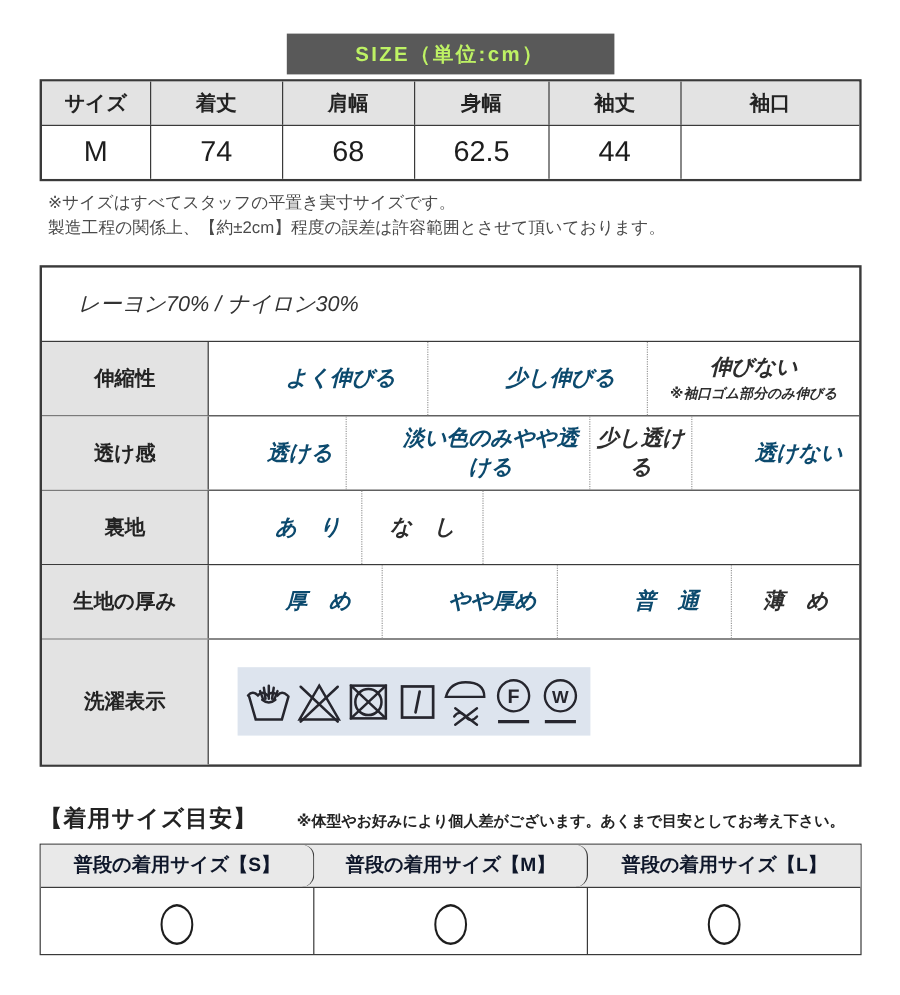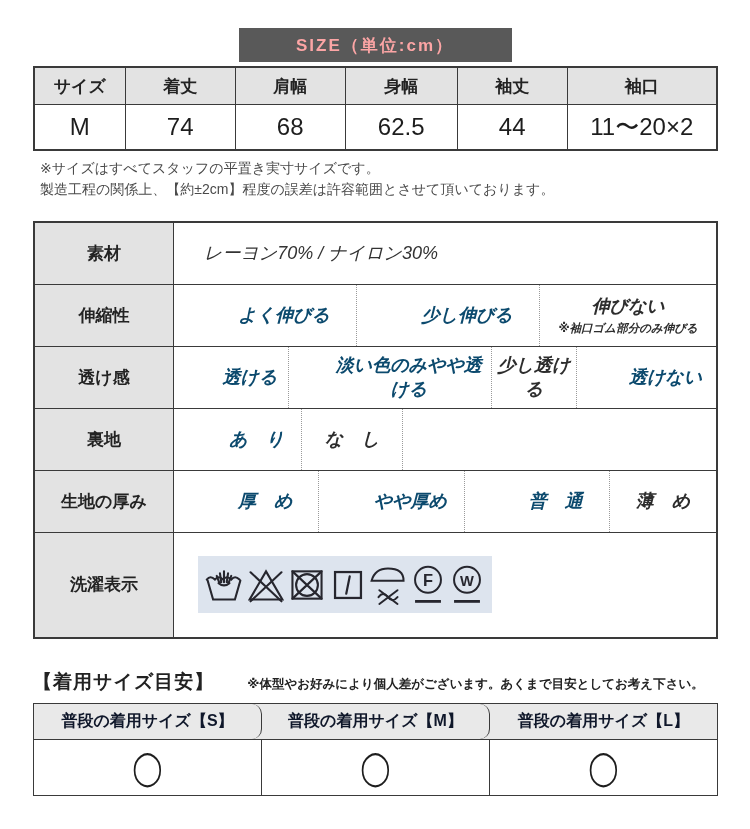--- a/index.html
+++ b/index.html
@@ -1,20 +1,20 @@
 <!DOCTYPE html>
 <html><head>
 <meta charset="utf-8">
 <style>
   * { margin:0; padding:0; box-sizing:border-box; }
   html,body { width:750px; background:#ffffff; font-family:"Liberation Sans","DejaVu Sans",sans-serif; }
   body { height:829px; overflow:hidden; }
 
   
-  .size-bar { width:273px; height:34px; margin:28px auto 0; background:#595959; color:#fca5a5;
+  .size-bar { width:273px; height:34px; margin:28px auto 0; background:#595959; color:#bef264;
     display:flex; align-items:center; justify-content:center;
     font-size:17px; font-weight:bold; letter-spacing:2px; }
 
   
   .shell { margin-left:33px; margin-right:32px; border:2px solid #3a3a3a; }
 
   
   .size-table { margin-top:4px; }
   .row { display:flex; }
   .size-head { height:37px; background:#e3e3e3; border-bottom:1px solid #3a3a3a; }
@@ -85,33 +85,31 @@
     <div class="cell c3">身幅</div>
     <div class="cell c4">袖丈</div>
     <div class="cell c5">袖口</div>
   </div>
   <div class="row size-body">
     <div class="cell c0">M</div>
     <div class="cell c1">74</div>
     <div class="cell c2">68</div>
     <div class="cell c3">62.5</div>
     <div class="cell c4">44</div>
-    <div class="cell c5">11〜20×2</div>
   </div>
 </div>
 
 <div class="size-notes">
   <div>※サイズはすべてスタッフの平置き実寸サイズです。</div>
   <div>製造工程の関係上、【約±2cm】程度の誤差は許容範囲とさせて頂いております。</div>
 </div>
 
 <div class="shell spec-table">
 
   <div class="spec-row">
-    <div class="spec-label">素材</div>
     <div class="spec-content">
       <div class="material-cell">レーヨン70% / ナイロン30%</div>
     </div>
   </div>
 
   <div class="spec-row">
     <div class="spec-label">伸縮性</div>
     <div class="spec-content">
       <div class="opt inactive f1">よく伸びる</div>
       <div class="opt inactive f1">少し伸びる</div>

